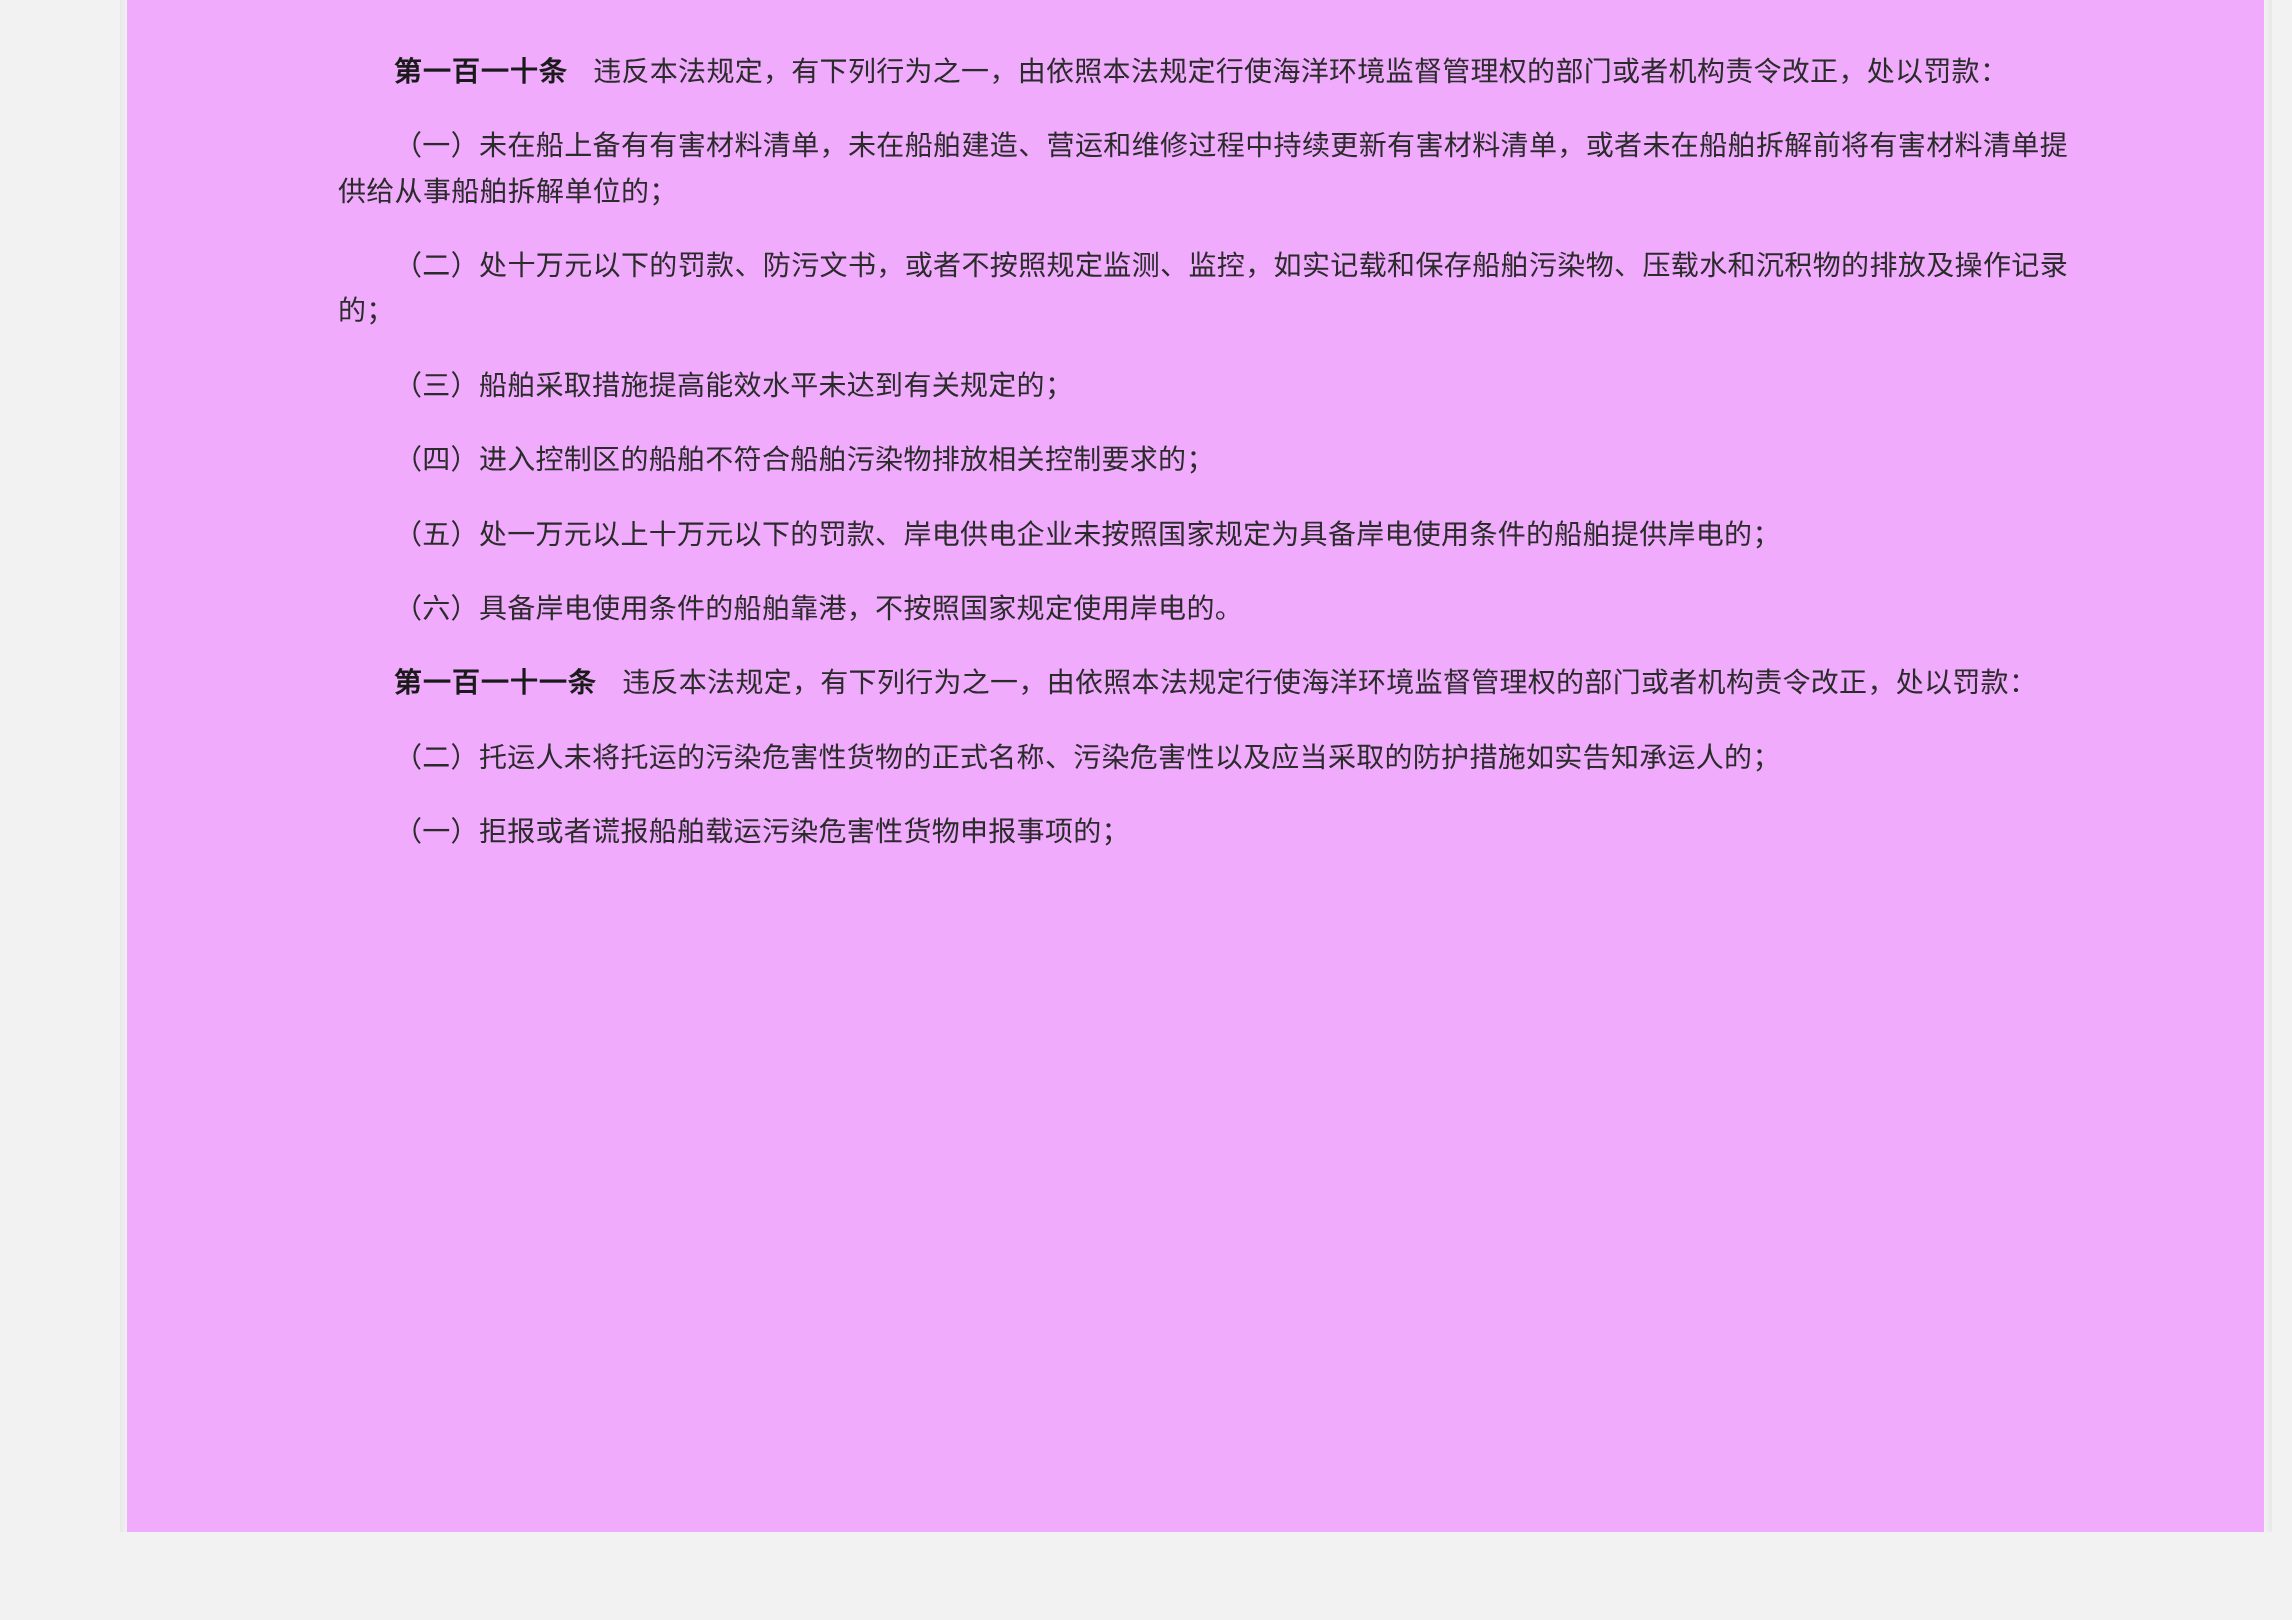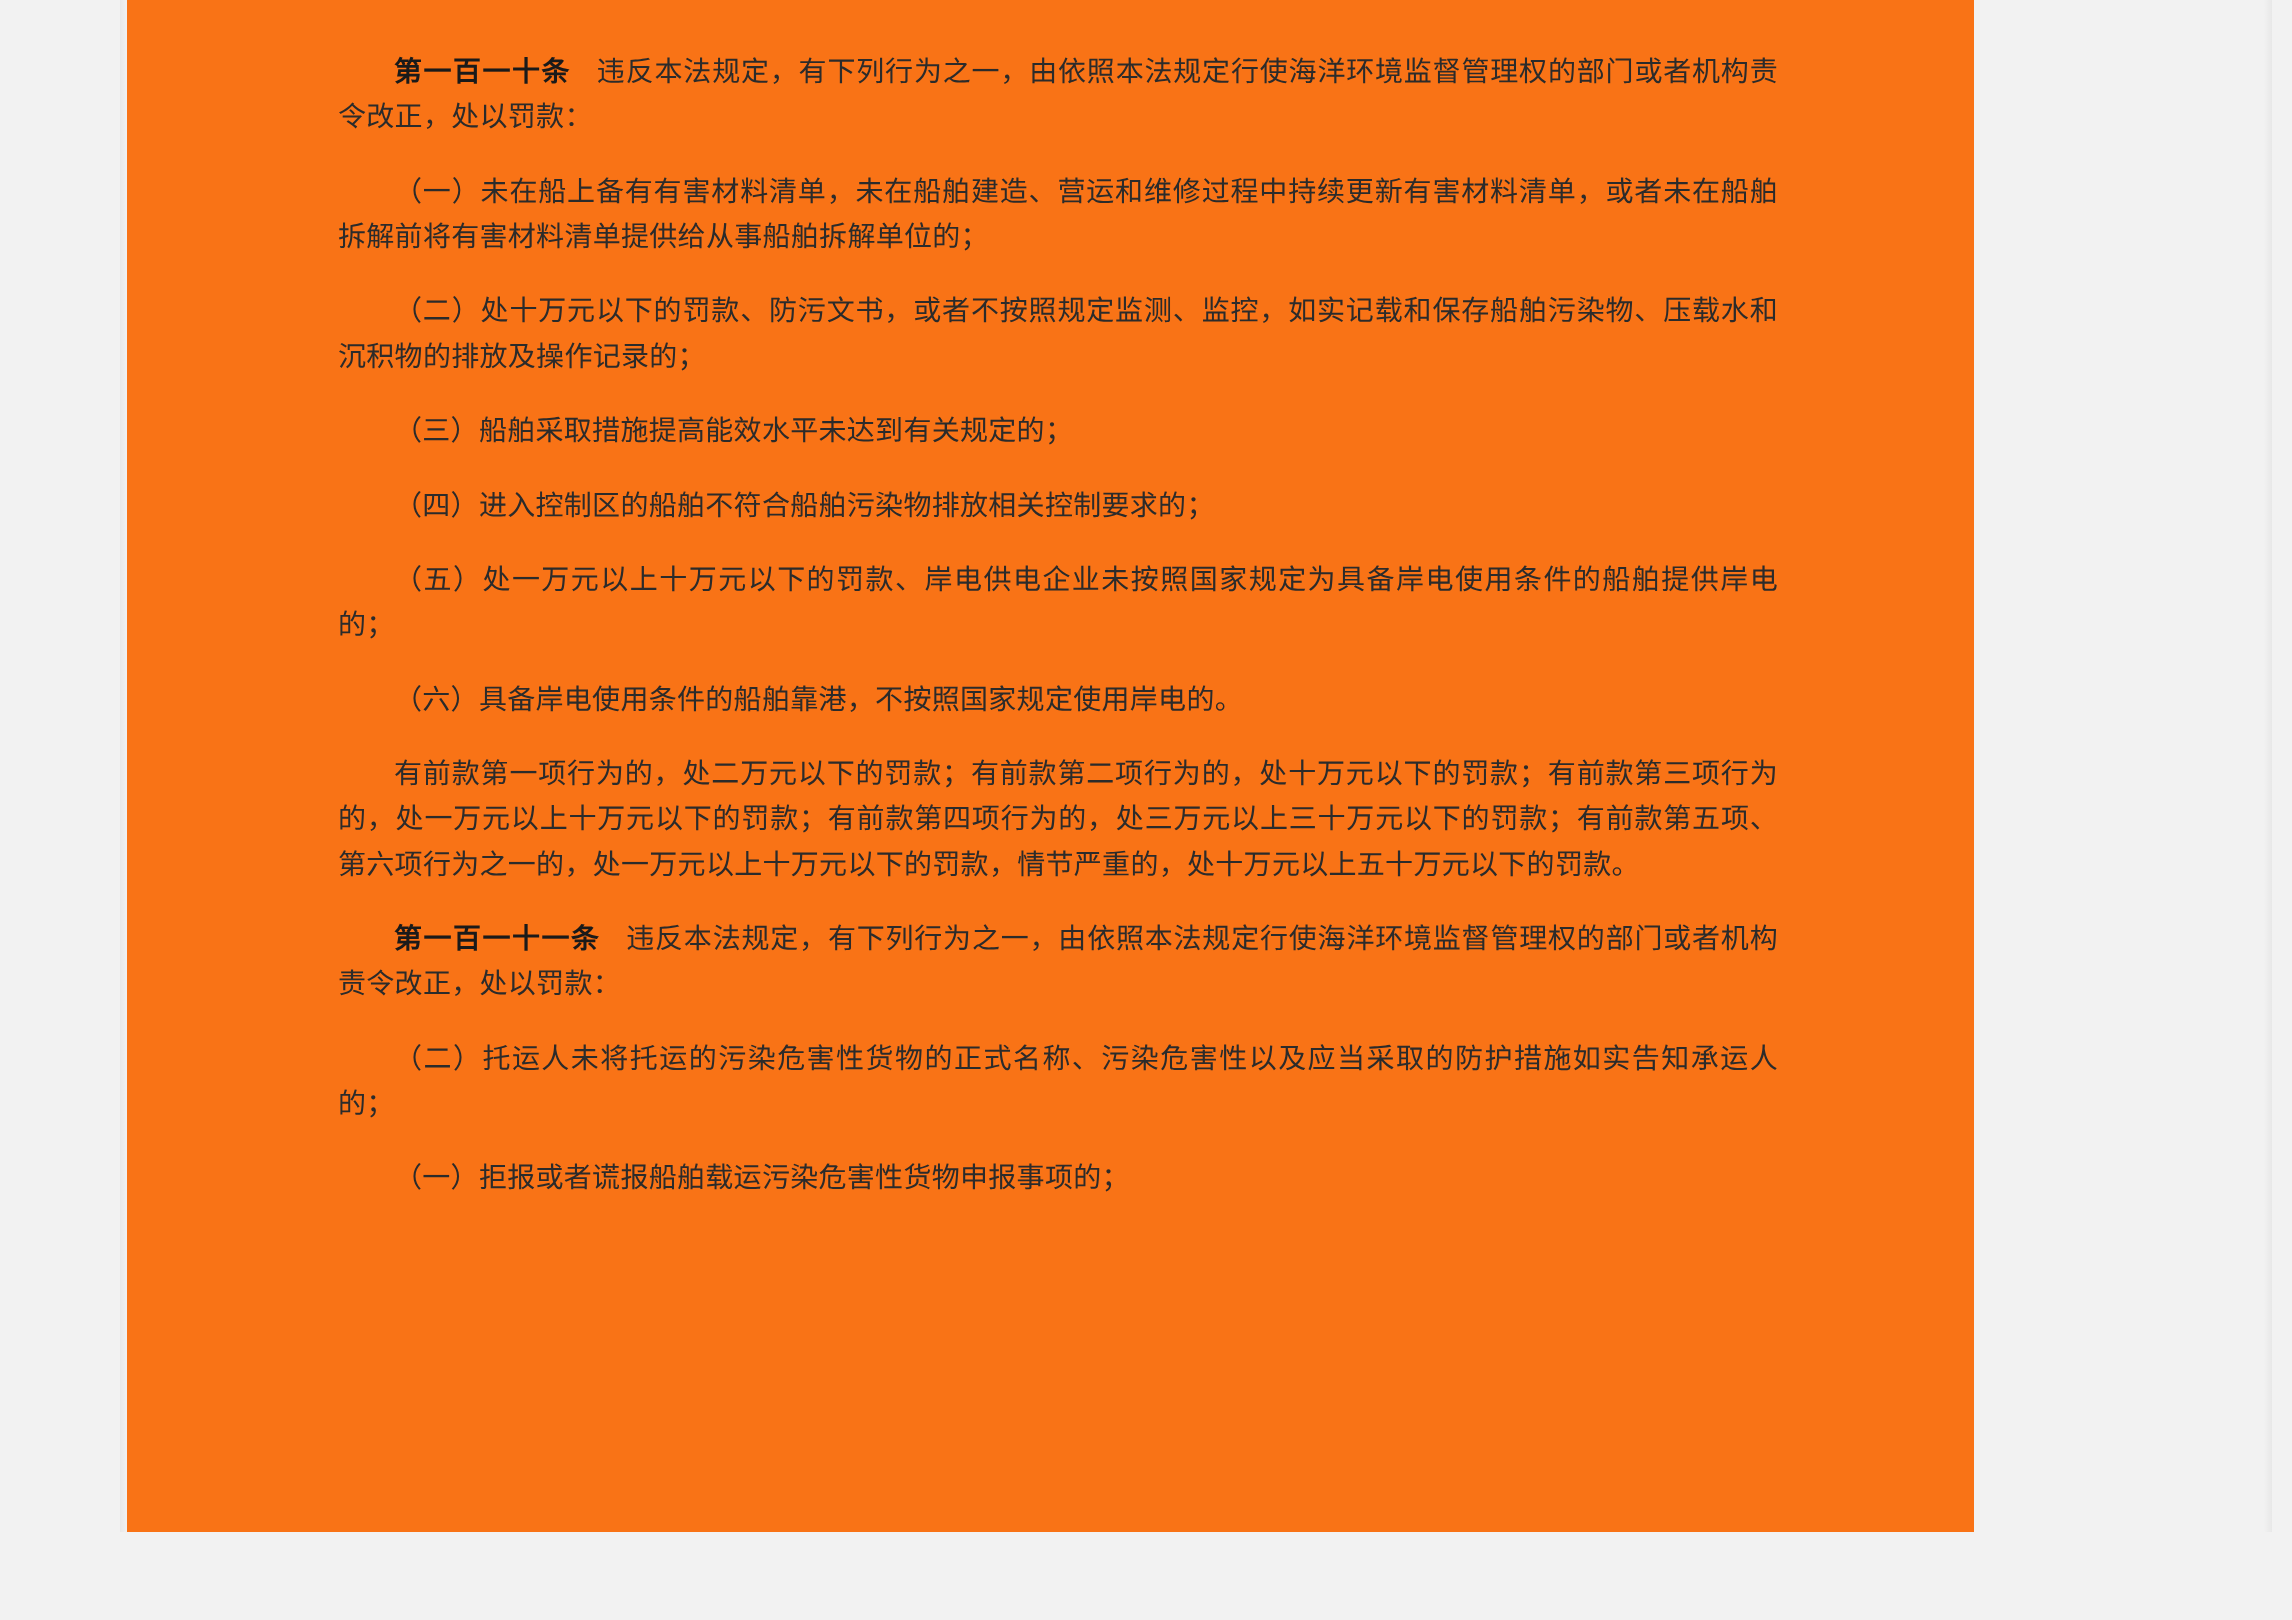--- a/index.html
+++ b/index.html
@@ -10,23 +10,23 @@
   }
   body {
     width: 2293px;
     height: 1620px;
     font-family: "Liberation Sans", "DejaVu Sans", sans-serif;
   }
   .page {
     position: absolute;
     left: 127px;
     top: 0;
-    width: 1847px;
+    width: 2137px;
     min-height: 1532px;
-    background: #f97316;
+    background: #f0abfc;
     box-shadow: 0 0 0 0 rgba(0,0,0,0);
     padding: 0;
     box-sizing: border-box;
   }
   .page-inner {
     padding: 49px 196px 39px 211px;
   }
   p {
     margin: 0 0 29px 0;
     font-size: 28px;
@@ -81,21 +81,20 @@
       <span class="article-no">第一百一十条</span><span class="article-gap"></span><span>违反本法规定，有下列行为之一，由依照本法规定行使海洋环境监督管理权的部门或者机构责令改正，处以罚款：</span>
     </p>
 
     <p class="item">（一）未在船上备有有害材料清单，未在船舶建造、营运和维修过程中持续更新有害材料清单，或者未在船舶拆解前将有害材料清单提供给从事船舶拆解单位的；</p>
     <p class="item">（二）处十万元以下的罚款、防污文书，或者不按照规定监测、监控，如实记载和保存船舶污染物、压载水和沉积物的排放及操作记录的；</p>
     <p class="item">（三）船舶采取措施提高能效水平未达到有关规定的；</p>
     <p class="item">（四）进入控制区的船舶不符合船舶污染物排放相关控制要求的；</p>
     <p class="item">（五）处一万元以上十万元以下的罚款、岸电供电企业未按照国家规定为具备岸电使用条件的船舶提供岸电的；</p>
     <p class="item">（六）具备岸电使用条件的船舶靠港，不按照国家规定使用岸电的。</p>
 
-    <p class="indent">有前款第一项行为的，处二万元以下的罚款；有前款第二项行为的，处十万元以下的罚款；有前款第三项行为的，处一万元以上十万元以下的罚款；有前款第四项行为的，处三万元以上三十万元以下的罚款；有前款第五项、第六项行为之一的，处一万元以上十万元以下的罚款，情节严重的，处十万元以上五十万元以下的罚款。</p>
 
     <p class="indent">
       <span class="article-no">第一百一十一条</span><span class="article-gap"></span><span>违反本法规定，有下列行为之一，由依照本法规定行使海洋环境监督管理权的部门或者机构责令改正，处以罚款：</span>
     </p>
 
     <p class="item">（二）托运人未将托运的污染危害性货物的正式名称、污染危害性以及应当采取的防护措施如实告知承运人的；</p>
     <p class="item">（一）拒报或者谎报船舶载运污染危害性货物申报事项的；</p>
 
   </div>
 </div>

